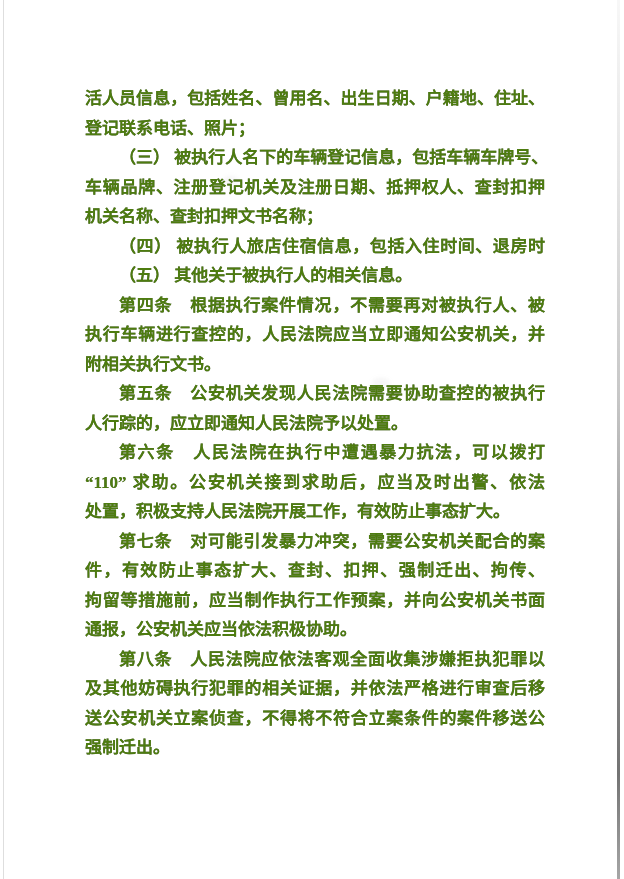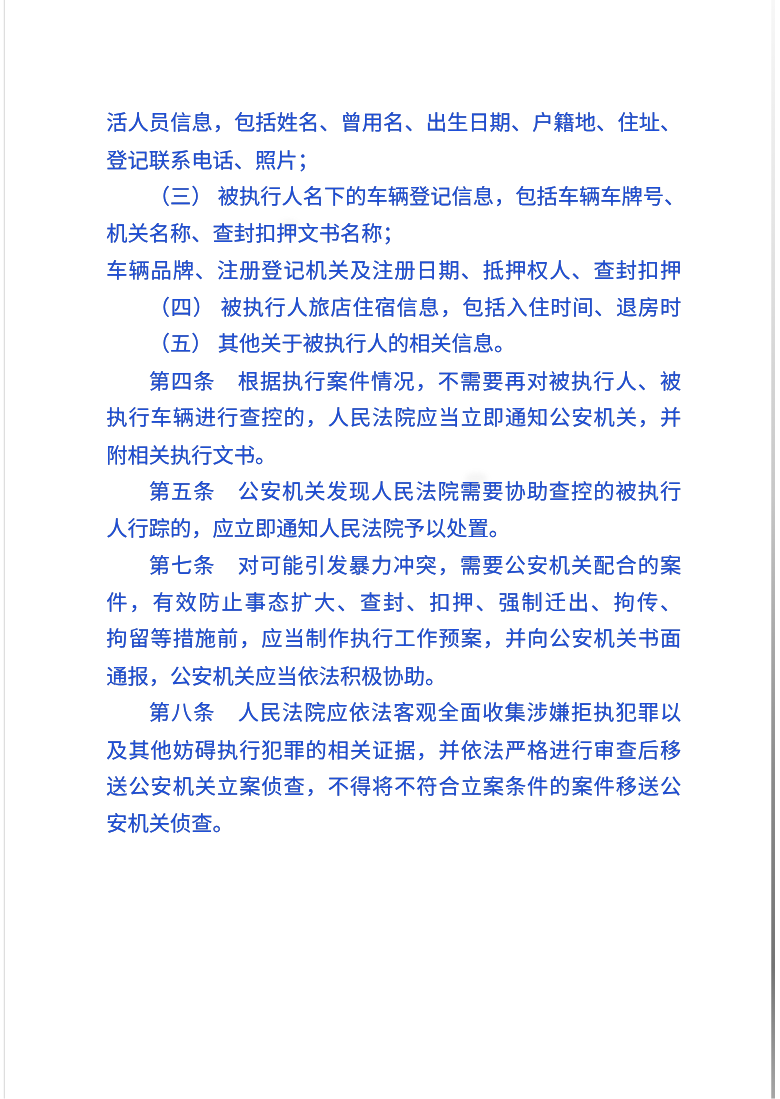--- a/index.html
+++ b/index.html
@@ -83,51 +83,56 @@
   }
 </style>
 </head>
 <body>
 
 <div class="page">
   <div class="edge-left"></div>
   <div class="edge-right"></div>
   <div class="smudge smudge-1"></div>
   <div class="smudge smudge-2"></div>
-  <div class="doc" style="color: #1d4ed8;">
+  <div class="doc" style="color: #4d7c0f; font-weight: bold;">
       <div class="para">
         <div class="line">活人员信息，包括姓名、曾用名、出生日期、户籍地、住址、</div>
         <div class="line para-end">登记联系电话、照片；</div>
       </div>
       <div class="para">
         <div class="line indent">（三） 被执行人名下的车辆登记信息，包括车辆车牌号、</div>
+        <div class="line">车辆品牌、注册登记机关及注册日期、抵押权人、查封扣押</div>
         <div class="line para-end">机关名称、查封扣押文书名称；</div>
-        <div class="line">车辆品牌、注册登记机关及注册日期、抵押权人、查封扣押</div>
       </div>
       <div class="para">
         <div class="line indent">（四） 被执行人旅店住宿信息，包括入住时间、退房时</div>
       </div>
       <div class="para">
         <div class="line indent para-end">（五） 其他关于被执行人的相关信息。</div>
       </div>
       <div class="para">
         <div class="line indent">第四条　根据执行案件情况，不需要再对被执行人、被</div>
         <div class="line">执行车辆进行查控的，人民法院应当立即通知公安机关，并</div>
         <div class="line para-end">附相关执行文书。</div>
       </div>
       <div class="para">
         <div class="line indent">第五条　公安机关发现人民法院需要协助查控的被执行</div>
         <div class="line para-end">人行踪的，应立即通知人民法院予以处置。</div>
       </div>
       <div class="para">
+        <div class="line indent">第六条　人民法院在执行中遭遇暴力抗法，可以拨打</div>
+        <div class="line">“110” 求助。公安机关接到求助后，应当及时出警、依法</div>
+        <div class="line para-end">处置，积极支持人民法院开展工作，有效防止事态扩大。</div>
+      </div>
+      <div class="para">
         <div class="line indent">第七条　对可能引发暴力冲突，需要公安机关配合的案</div>
         <div class="line">件，有效防止事态扩大、查封、扣押、强制迁出、拘传、</div>
         <div class="line">拘留等措施前，应当制作执行工作预案，并向公安机关书面</div>
         <div class="line para-end">通报，公安机关应当依法积极协助。</div>
       </div>
       <div class="para">
         <div class="line indent">第八条　人民法院应依法客观全面收集涉嫌拒执犯罪以</div>
         <div class="line">及其他妨碍执行犯罪的相关证据，并依法严格进行审查后移</div>
         <div class="line">送公安机关立案侦查，不得将不符合立案条件的案件移送公</div>
-        <div class="line para-end">安机关侦查。</div>
+        <div class="line para-end">强制迁出。</div>
       </div>
     </div>
 </div>
 
 </body></html>

